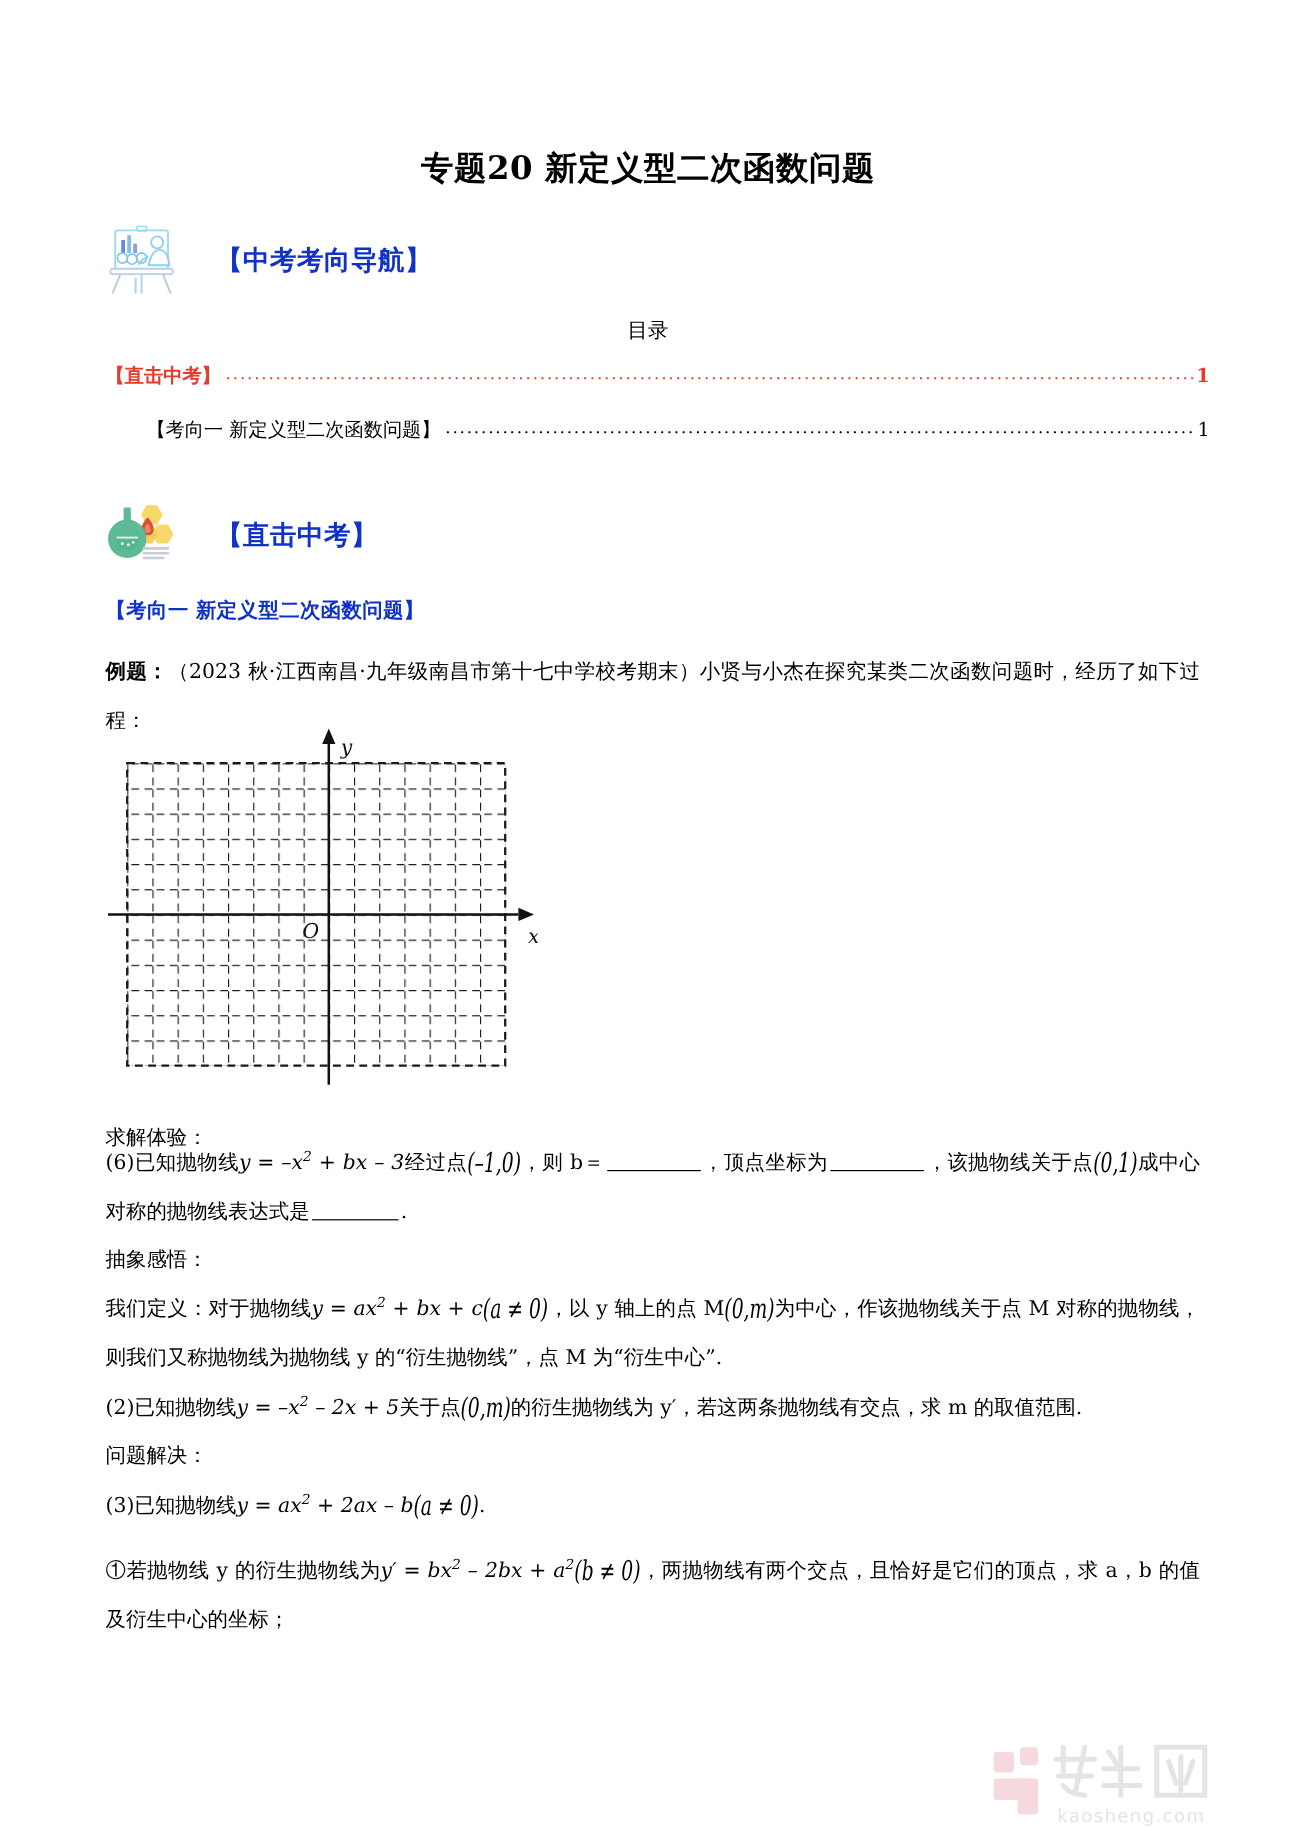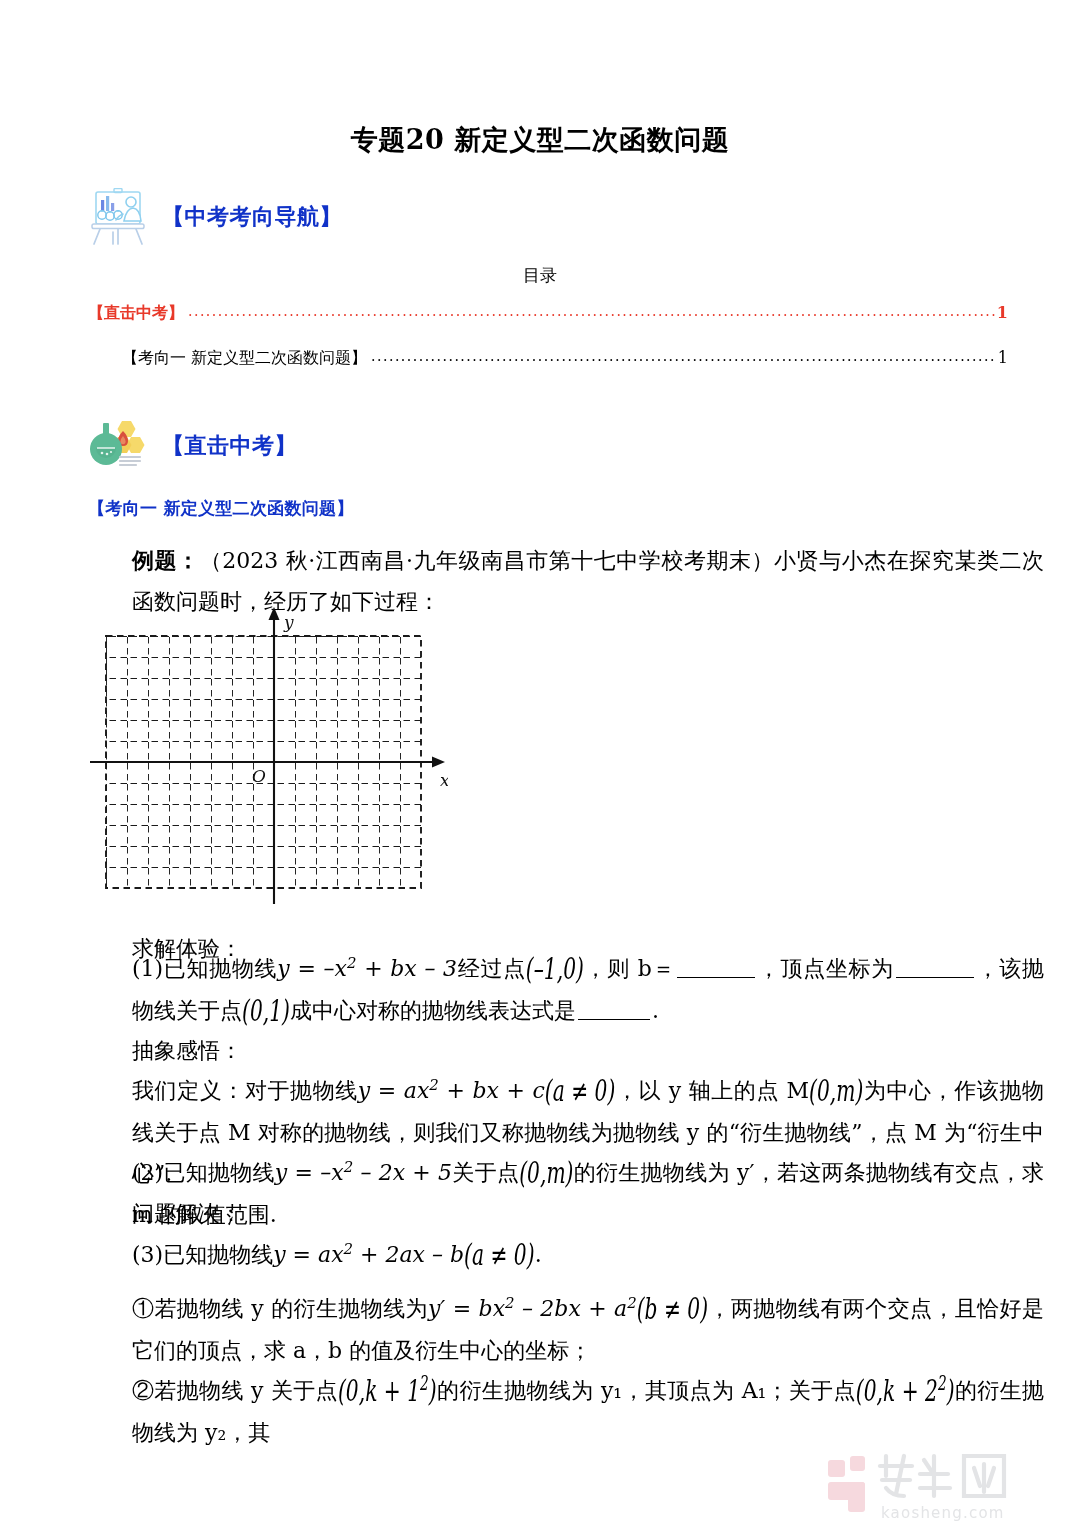--- a/index.html
+++ b/index.html
@@ -44,21 +44,21 @@
     width: 62px;
     height: 58px;
     position: relative;
     flex: none;
   }
   .sec-head .sec-label {
     font-size: 22px;
     font-weight: bold;
     color: #1032c8;
     font-family: "DejaVu Serif", "Liberation Serif", serif;
-    margin-left: 12px;
+    margin-left: 30px;
     letter-spacing: 0.5px;
   }
 
   #sec-head-nav { left: 88px; top: 188px; }
   #sec-head-exam { left: 88px; top: 417px; }
 
   
   .toc-title {
     position: absolute;
     left: 0; top: 264px;
@@ -98,27 +98,26 @@
   .kaoxiang-title {
     position: absolute;
     left: 88px; top: 497px;
     font-size: 17px;
     font-weight: bold;
     color: #1032c8;
     letter-spacing: 0.3px;
   }
   .para {
     position: absolute;
-    font-size: 22px;
+    font-size: 17px;
     line-height: 41px;
     width: 912px;
     left: 88px;
     text-align: justify;
     font-family: "DejaVu Serif", "Liberation Serif", serif;
-    margin-left: 44px;
   }
   .para b { font-weight: bold; }
   .it { font-style: italic; font-family: "DejaVu Serif","Liberation Serif",serif; }
   .blank {
     display: inline-block;
     width: 78px;
     border-bottom: 1.3px solid #000;
     height: 1px;
     vertical-align: -2px;
     margin: 0 2px;
@@ -260,21 +259,21 @@
 
       <text x="196" y="22" font-family="DejaVu Serif, Liberation Serif, serif" font-style="italic" font-size="17" fill="#111">y</text>
       <text x="352" y="180" font-family="DejaVu Serif, Liberation Serif, serif" font-style="italic" font-size="17" fill="#111">x</text>
       <text x="164" y="176" font-family="DejaVu Serif, Liberation Serif, serif" font-style="italic" font-size="17" fill="#111">O</text>
     </svg>
   </div>
 
   <div class="para" id="p-qiujie">求解体验：</div>
 
   <div class="para" id="p-q1">
-    <span>(1)已知抛物线</span><span class="it">y&nbsp;=&nbsp;–x<sup>2</sup>&nbsp;+&nbsp;bx&nbsp;–&nbsp;3</span><span>经过点</span><span class="paren it">(–1,0)</span><span>，则 b＝</span><span class="blank"></span><span>，顶点坐标为</span><span class="blank"></span><span>，该抛物线关于点</span><span class="paren it">(0,1)</span><span>成中心对称的抛物线表达式是</span><span class="blank sm"></span><span>.</span>
+    <span>(6)已知抛物线</span><span class="it">y&nbsp;=&nbsp;–x<sup>2</sup>&nbsp;+&nbsp;bx&nbsp;–&nbsp;3</span><span>经过点</span><span class="paren it">(–1,0)</span><span>，则 b＝</span><span class="blank"></span><span>，顶点坐标为</span><span class="blank"></span><span>，该抛物线关于点</span><span class="paren it">(0,1)</span><span>成中心对称的抛物线表达式是</span><span class="blank sm"></span><span>.</span>
   </div>
 
   <div class="para" id="p-chouxiang">抽象感悟：</div>
 
   <div class="para" id="p-define">
     <span>我们定义：对于抛物线</span><span class="it">y&nbsp;=&nbsp;ax<sup>2</sup>&nbsp;+&nbsp;bx&nbsp;+&nbsp;c</span><span class="paren it">(a ≠ 0)</span><span>，以 y 轴上的点 M</span><span class="paren it">(0,m)</span><span>为中心，作该抛物线关于点 M 对称的抛物线，则我们又称抛物线为抛物线 y 的“衍生抛物线”，点 M 为“衍生中心”.</span>
   </div>
 
   <div class="para" id="p-q2">
     <span>(2)已知抛物线</span><span class="it">y&nbsp;=&nbsp;–x<sup>2</sup>&nbsp;–&nbsp;2x&nbsp;+&nbsp;5</span><span>关于点</span><span class="paren it">(0,m)</span><span>的衍生抛物线为 y′，若这两条抛物线有交点，求 m 的取值范围.</span>
@@ -283,23 +282,20 @@
   <div class="para" id="p-wenti">问题解决：</div>
 
   <div class="para" id="p-q3">
     <span>(3)已知抛物线</span><span class="it">y&nbsp;=&nbsp;ax<sup>2</sup>&nbsp;+&nbsp;2ax&nbsp;–&nbsp;b</span><span class="paren it">(a ≠ 0)</span><span>.</span>
   </div>
 
   <div class="para" id="p-sub1">
     <span>①若抛物线 y 的衍生抛物线为</span><span class="it">y′&nbsp;=&nbsp;bx<sup>2</sup>&nbsp;–&nbsp;2bx&nbsp;+&nbsp;a<sup>2</sup></span><span class="paren it">(b ≠ 0)</span><span>，两抛物线有两个交点，且恰好是它们的顶点，求 a，b 的值及衍生中心的坐标；</span>
   </div>
 
-  <div class="para" id="p-sub2">
-    <span>②若抛物线 y 关于点</span><span class="paren it">(0,<span class="it">k</span>&nbsp;+&nbsp;1<sup>2</sup>)</span><span>的衍生抛物线为 y₁，其顶点为 A₁；关于点</span><span class="paren it">(0,<span class="it">k</span>&nbsp;+&nbsp;2<sup>2</sup>)</span><span>的衍生抛物线为 y₂，其</span>
-  </div>
 
   <div class="watermark">
     <svg width="196" height="86" viewBox="0 0 196 86" xmlns="http://www.w3.org/2000/svg">
       <g fill="#f6d9de">
         <rect x="4" y="18" width="17" height="17" rx="3"></rect>
         <rect x="26" y="14" width="15" height="15" rx="3"></rect>
         <rect x="4" y="40" width="37" height="18" rx="3"></rect>
         <rect x="24" y="40" width="17" height="30" rx="3"></rect>
       </g>
       <g fill="none" stroke="#e3e4e6" stroke-width="4.2" stroke-linecap="round">

